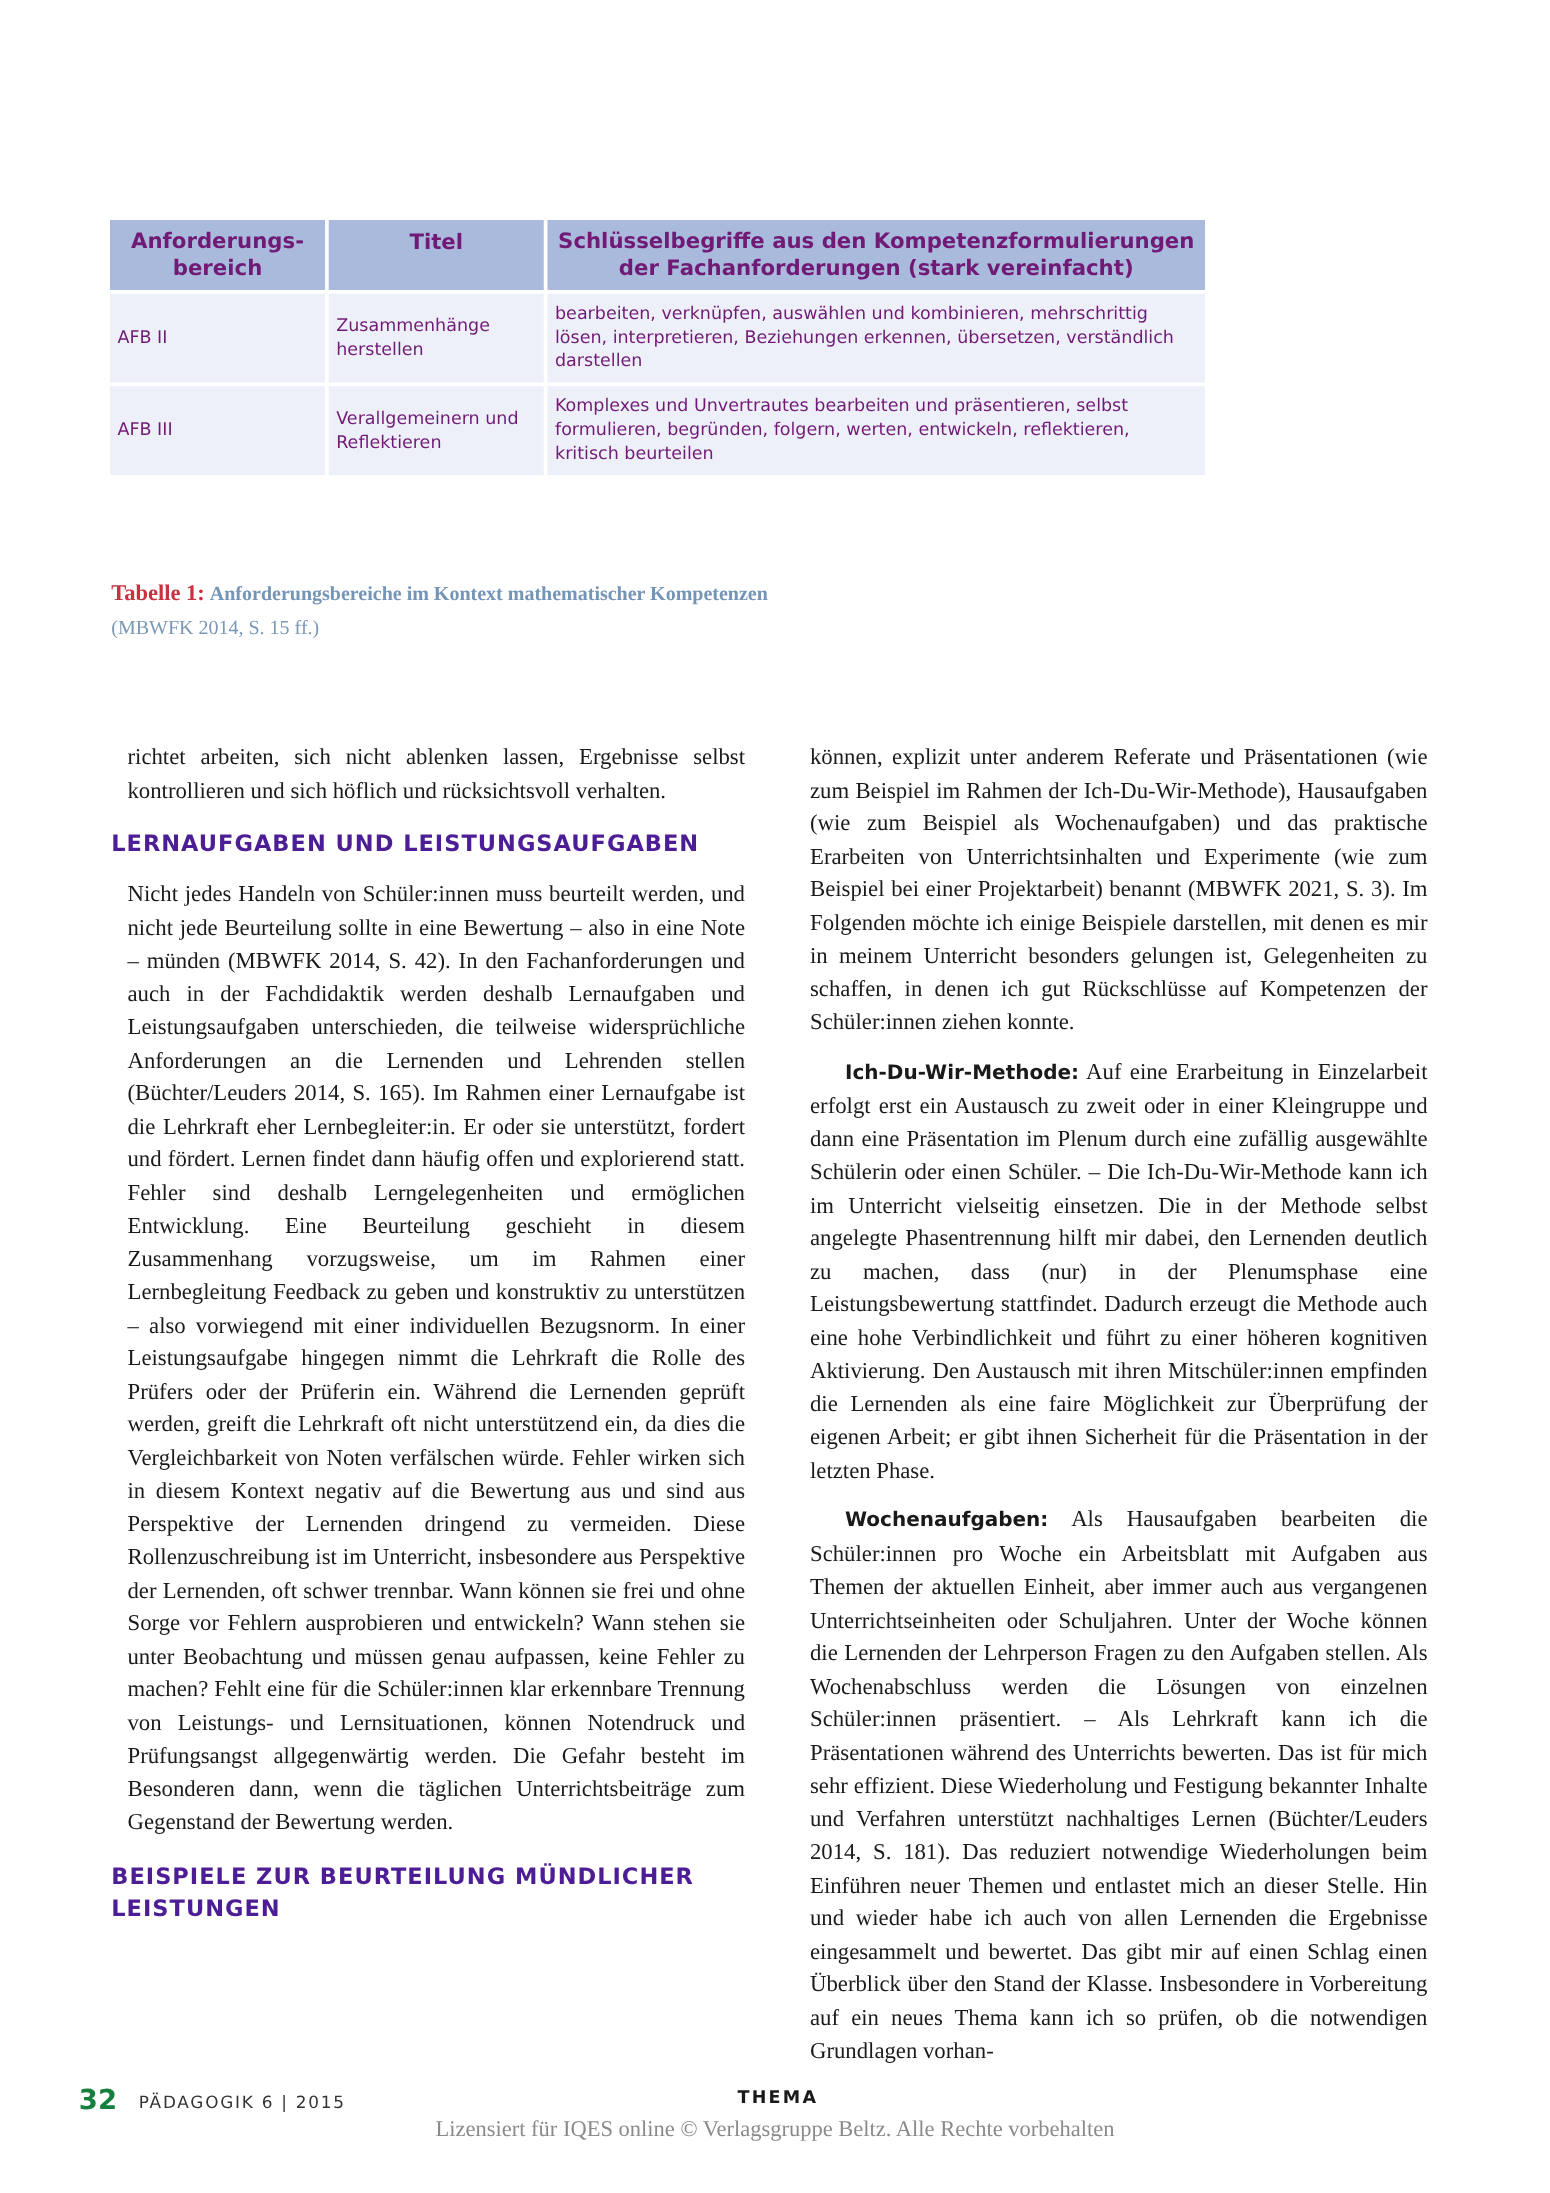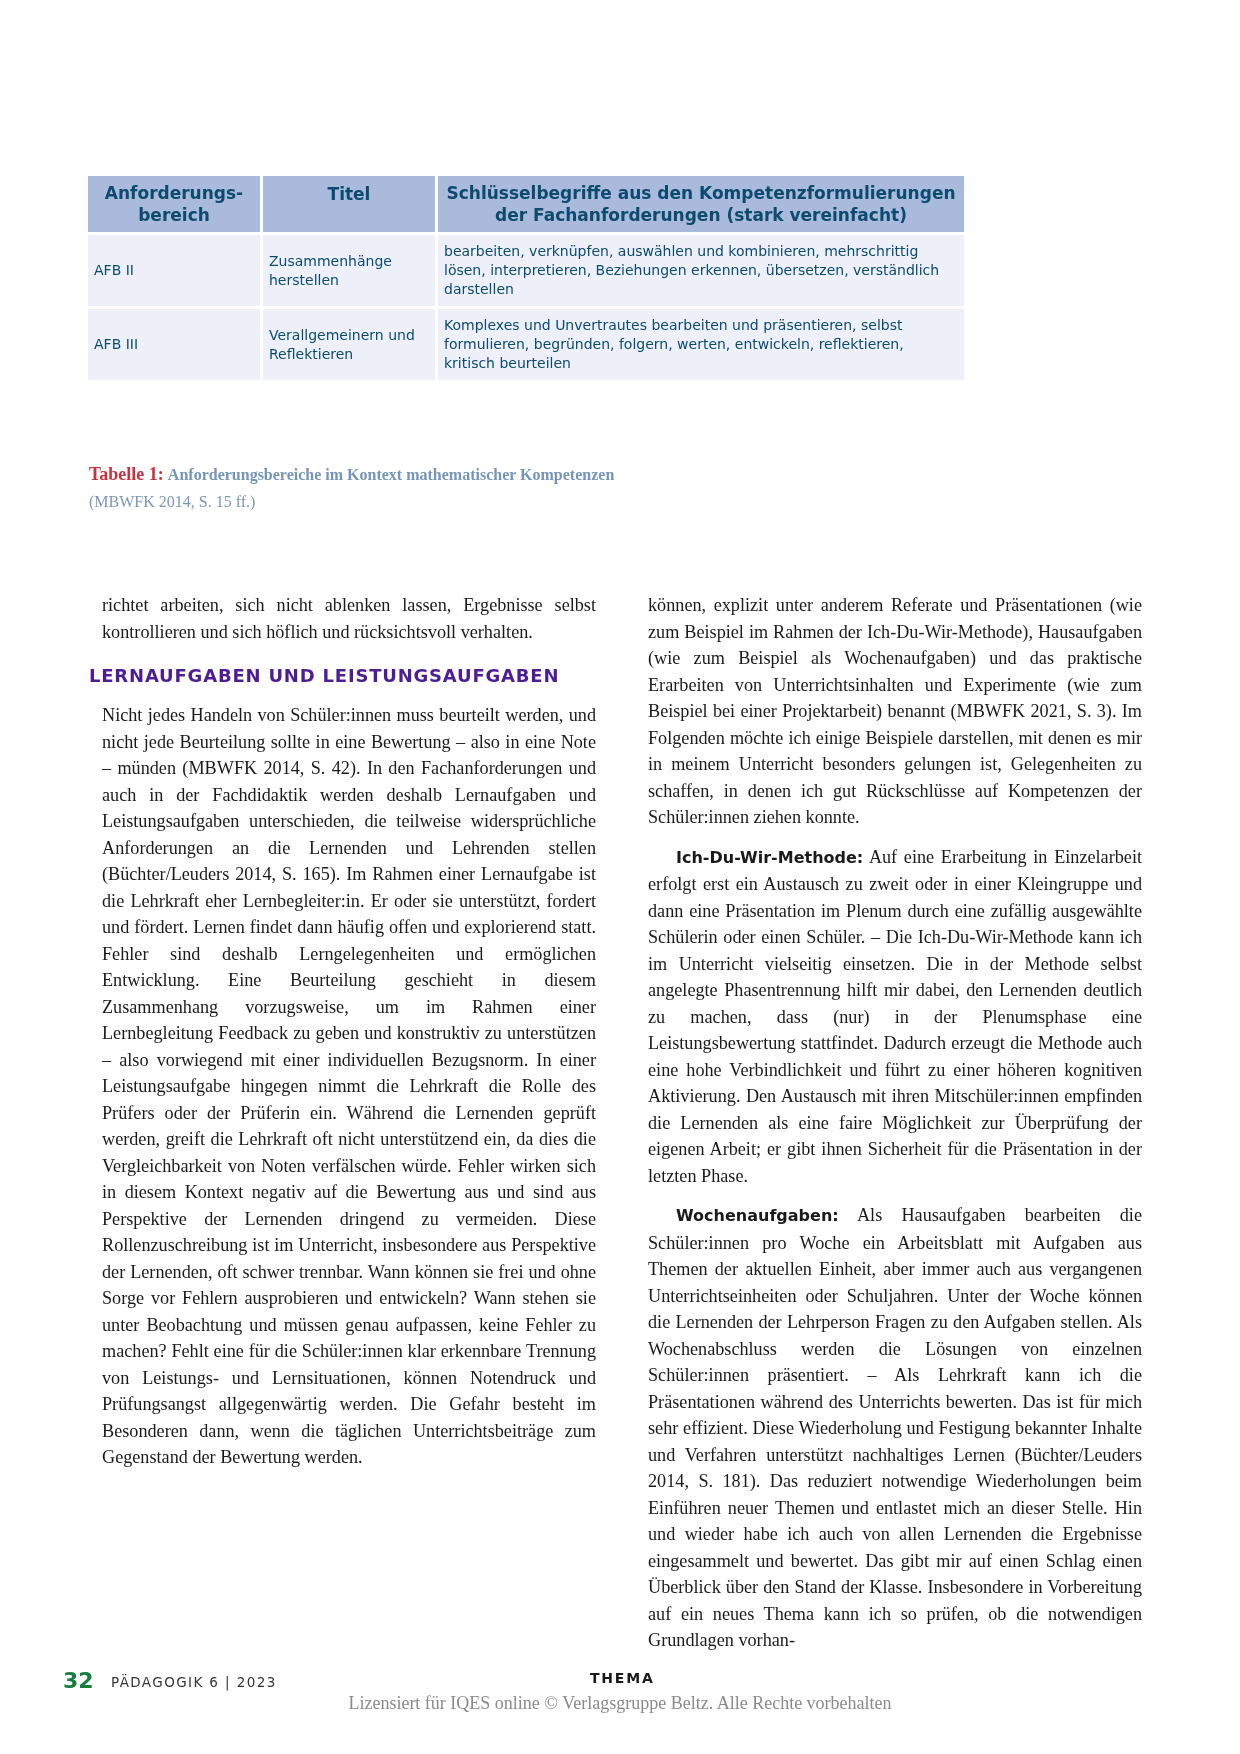--- a/index.html
+++ b/index.html
@@ -2,21 +2,21 @@
 <html><head>
   <meta charset="utf-8">
   <style>
     html, body { margin: 0; padding: 0; background: #ffffff; }
     body { width: 1240px; height: 1754px; position: relative; overflow: hidden; color: #1a1a1a; }
 
     
     .afb-table {
       position: absolute; left: 88px; top: 176px; width: 882px;
       border-collapse: separate; border-spacing: 3px; margin: -3px;
-      font-family: "DejaVu Sans", sans-serif; font-size: 14px; color: #0c4a6e;
+      font-family: "DejaVu Sans", sans-serif; font-size: 14px; color: #701a75;
     }
     .afb-table th {
       background: #a9badc; font-weight: bold; font-size: 17px; line-height: 22px;
       text-align: center; padding: 5px 8px; height: 44px; vertical-align: middle;
       font-family: "DejaVu Sans", sans-serif;
     }
     .afb-table td {
       background: #edf0f9; padding: 4px 6px; line-height: 19px; vertical-align: middle;
       font-size: 14px;
     }
@@ -95,26 +95,27 @@
 <div class="caption">
   <span class="label">Tabelle 1:</span>
   <span class="title">Anforderungsbereiche im Kontext mathematischer Kompetenzen</span>
   <span class="source">(MBWFK 2014, S. 15 ff.)</span>
 </div>
 
 <div class="column col-left">
   <p>richtet arbeiten, sich nicht ablenken lassen, Ergebnisse selbst kontrollieren und sich höflich und rücksichtsvoll verhalten.</p>
   <h2 class="section-heading">LERNAUFGABEN UND LEISTUNGSAUFGABEN</h2>
   <p>Nicht jedes Handeln von Schüler:innen muss beurteilt wer­den, und nicht jede Beurteilung sollte in eine Bewertung – also in eine Note – münden (MBWFK 2014, S. 42). In den Fachanforderungen und auch in der Fachdidaktik werden deshalb Lernaufgaben und Leistungsaufgaben unterschieden, die teilweise widersprüchliche Anforderungen an die Lernen­den und Lehrenden stellen (Büchter/Leuders 2014, S. 165). Im Rahmen einer Lernaufgabe ist die Lehrkraft eher Lernbe­gleiter:in. Er oder sie unterstützt, fordert und fördert. Lernen findet dann häufig offen und explorierend statt. Fehler sind deshalb Lerngelegenheiten und ermöglichen Entwicklung. Eine Beurteilung geschieht in diesem Zusammenhang vor­zugsweise, um im Rahmen einer Lernbegleitung Feedback zu geben und konstruktiv zu unterstützen – also vorwiegend mit einer individuellen Bezugsnorm. In einer Leistungsaufga­be hingegen nimmt die Lehrkraft die Rolle des Prüfers oder der Prüferin ein. Während die Lernenden geprüft werden, greift die Lehrkraft oft nicht unterstützend ein, da dies die Vergleichbarkeit von Noten verfälschen würde. Fehler wir­ken sich in diesem Kontext negativ auf die Bewertung aus und sind aus Perspektive der Lernenden dringend zu vermeiden. Diese Rollenzuschreibung ist im Unterricht, insbesondere aus Perspektive der Lernenden, oft schwer trennbar. Wann kön­nen sie frei und ohne Sorge vor Fehlern ausprobieren und entwickeln? Wann stehen sie unter Beobachtung und müssen genau aufpassen, keine Fehler zu machen? Fehlt eine für die Schüler:innen klar erkennbare Trennung von Leistungs- und Lernsituationen, können Notendruck und Prüfungsangst all­gegenwärtig werden. Die Gefahr besteht im Besonderen dann, wenn die täglichen Unterrichtsbeiträge zum Gegenstand der Bewertung werden.</p>
+  <h2 class="section-heading">BEISPIELE ZUR BEURTEILUNG MÜNDLICHER LEISTUNGEN</h2>
 </div>
 
 <div class="column col-right">
   <p>können, explizit unter anderem Referate und Präsentatio­nen (wie zum Beispiel im Rahmen der Ich-Du-Wir-Methode), Hausaufgaben (wie zum Beispiel als Wochenaufgaben) und das praktische Erarbeiten von Unterrichtsinhalten und Ex­perimente (wie zum Beispiel bei einer Projektarbeit) benannt (MBWFK 2021, S. 3). Im Folgenden möchte ich einige Bei­spiele darstellen, mit denen es mir in meinem Unterricht be­sonders gelungen ist, Gelegenheiten zu schaffen, in denen ich gut Rückschlüsse auf Kompetenzen der Schüler:innen ziehen konnte.</p>
   <p class="indent"><span class="run-in">Ich-Du-Wir-Methode:</span><span> Auf eine Erarbeitung in Einzelarbeit erfolgt erst ein Austausch zu zweit oder in einer Kleingruppe und dann eine Präsentation im Plenum durch eine zufällig aus­gewählte Schülerin oder einen Schüler. – Die Ich-Du-Wir-Me­thode kann ich im Unterricht vielseitig einsetzen. Die in der Methode selbst angelegte Phasentrennung hilft mir dabei, den Lernenden deutlich zu machen, dass (nur) in der Plenumspha­se eine Leistungsbewertung stattfindet. Dadurch erzeugt die Methode auch eine hohe Verbindlichkeit und führt zu einer höheren kognitiven Aktivierung. Den Austausch mit ihren Mitschüler:innen empfinden die Lernenden als eine faire Möglichkeit zur Überprüfung der eigenen Arbeit; er gibt ih­nen Sicherheit für die Präsentation in der letzten Phase.</span></p>
   <p class="indent"><span class="run-in">Wochenaufgaben:</span><span> Als Hausaufgaben bearbeiten die Schüler:innen pro Woche ein Arbeitsblatt mit Aufgaben aus Themen der aktuellen Einheit, aber immer auch aus vergange­nen Unterrichtseinheiten oder Schuljahren. Unter der Woche können die Lernenden der Lehrperson Fragen zu den Aufga­ben stellen. Als Wochenabschluss werden die Lösungen von einzelnen Schüler:innen präsentiert. – Als Lehrkraft kann ich die Präsentationen während des Unterrichts bewerten. Das ist für mich sehr effizient. Diese Wiederholung und Festigung be­kannter Inhalte und Verfahren unterstützt nachhaltiges Ler­nen (Büchter/Leuders 2014, S. 181). Das reduziert notwendige Wiederholungen beim Einführen neuer Themen und entlas­tet mich an dieser Stelle. Hin und wieder habe ich auch von allen Lernenden die Ergebnisse eingesammelt und bewertet. Das gibt mir auf einen Schlag einen Überblick über den Stand der Klasse. Insbesondere in Vorbereitung auf ein neues Thema kann ich so prüfen, ob die notwendigen Grundlagen vorhan-</span></p>
 </div>
 
 <div class="footer">
   <span class="page-number">32</span>
-  <span class="journal">PÄDAGOGIK 6 | 2023</span>
+  <span class="journal">PÄDAGOGIK 6 | 2015</span>
   <span class="section-label">THEMA</span>
 </div>
 <div class="license">Lizensiert für IQES online © Verlagsgruppe Beltz. Alle Rechte vorbehalten</div>
 
 </body></html>

